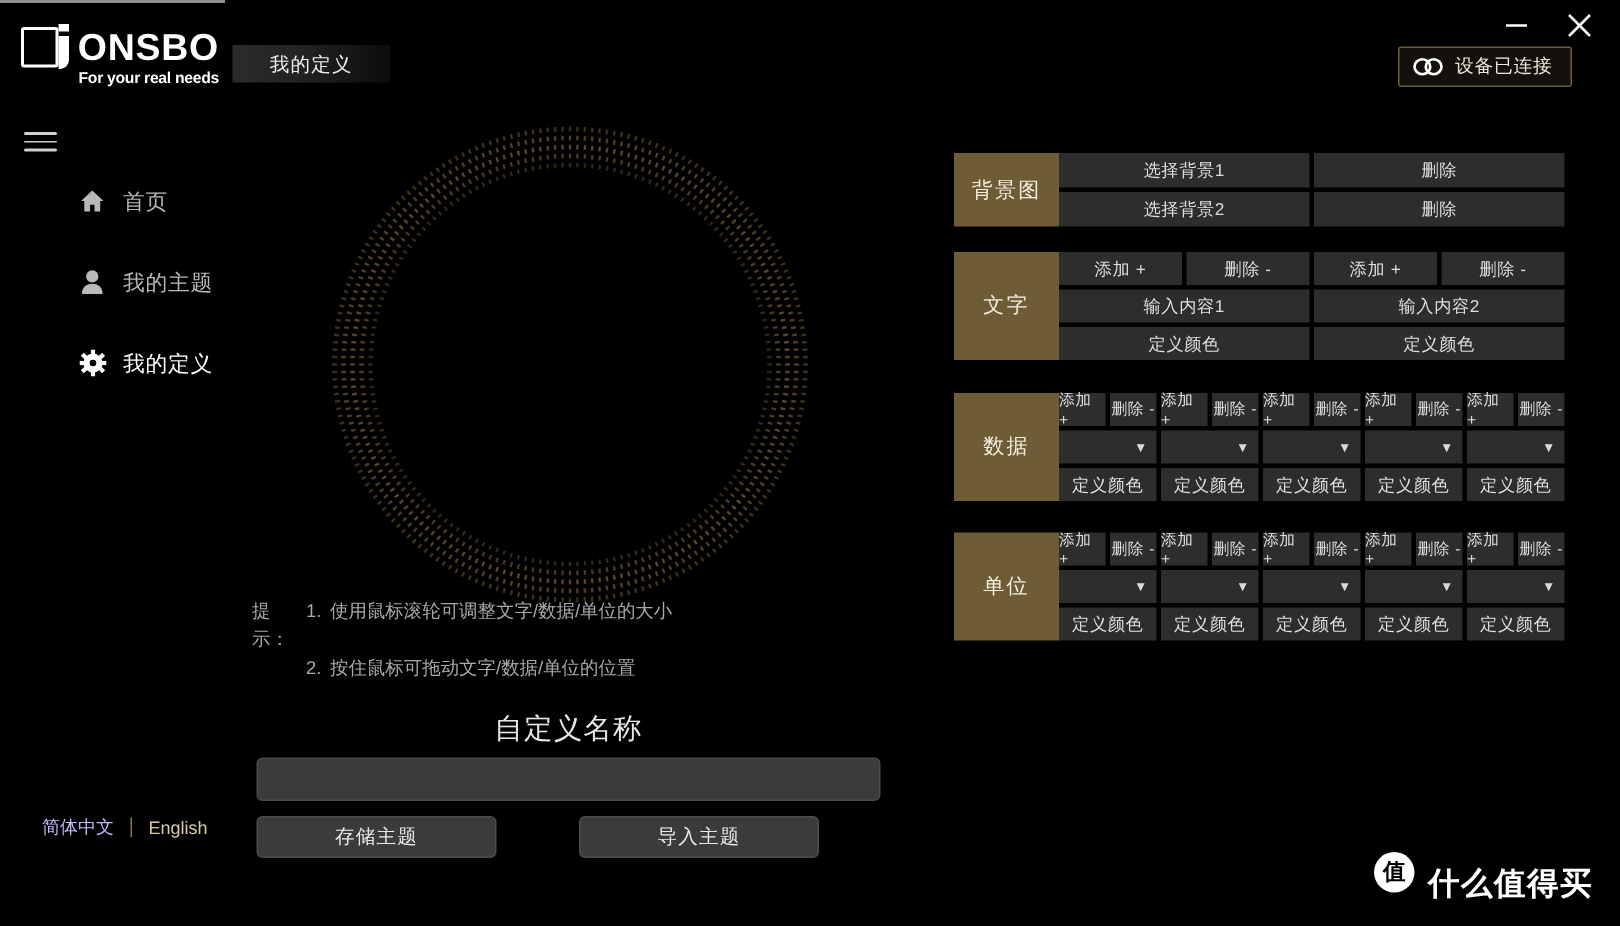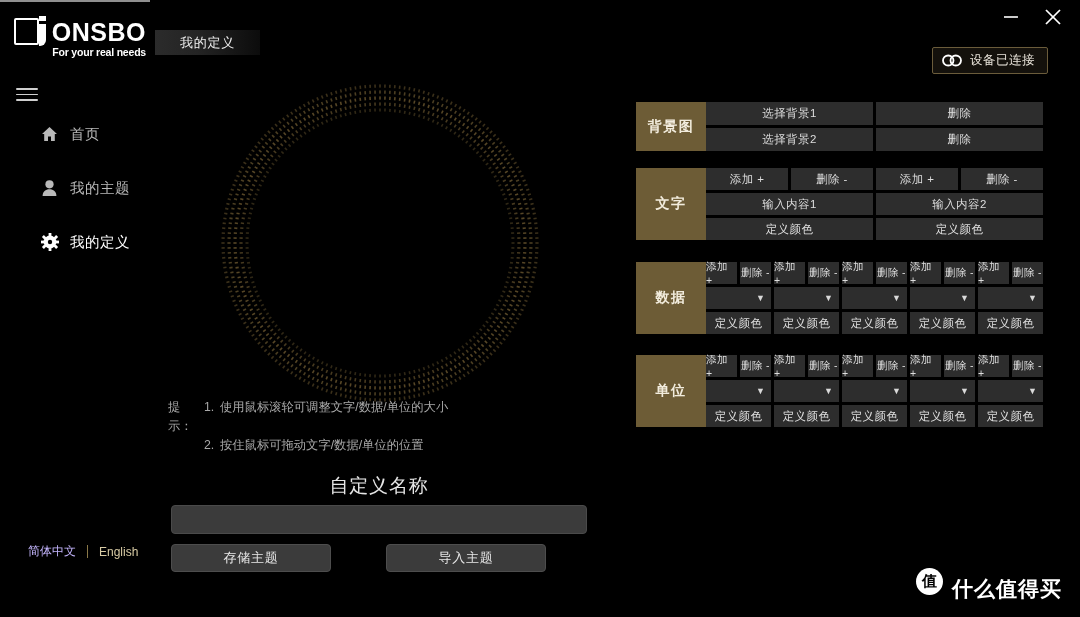--- a/index.html
+++ b/index.html
@@ -23,21 +23,20 @@
   .win-btn svg { display: block; }
 
   
   .conn-badge {
     position: absolute; top: 31px; right: 32px;
     display: flex; align-items: center; gap: 8px;
     padding: 4px 12px 4px 9px;
     border: 1px solid #6b5c3b;
     background: #14110c;
     border-radius: 2px;
-    margin-top: 16px;
   }
   .conn-badge .lbl { color: #e9e4da; font-size: 12.5px; letter-spacing: .5px; }
   .conn-icon { display: block; }
 
   
   .logo-wrap { position: absolute; top: 18px; left: 14px; width: 132px; }
   .logo-row { display: flex; align-items: flex-end; justify-content: space-between; }
   .logo-mark {
     width: 25px; height: 27px; border: 2.5px solid #fff; border-radius: 2px;
     position: relative; margin-right: 1px;
@@ -51,21 +50,21 @@
     width: 7px; height: 5px; background: #fff;
   }
   .logo-text { color: #fff; font-size: 25px; font-weight: 700; letter-spacing: 0.5px; line-height: 1; margin-left: 11px; }
   .logo-sub { color: #fff; font-size: 10.5px; font-weight: 700; letter-spacing: -0.2px; text-align: right; margin-top: 1px; }
 
   
   .hamburger { position: absolute; top: 84px; left: 16px; width: 22px; cursor: pointer; }
   .hamburger span { display: block; height: 1.6px; background: #cfcfcf; margin: 4px 0; border-radius: 1px; }
 
   
-  .nav { position: absolute; top: 120px; left: 4px; width: 150px; padding-left: 20px; }
+  .nav { position: absolute; top: 120px; left: 16px; width: 150px; padding-left: 20px; }
   .nav-item {
     display: flex; align-items: center; gap: 11px;
     height: 28px; padding-left: 16px; margin-bottom: 26px; cursor: pointer;
   }
   .nav-item .ico { width: 19px; height: 19px; display: flex; align-items: center; justify-content: center; }
   .nav-item .txt { font-size: 14.5px; color: #b9b9b9; letter-spacing: .5px; }
   .nav-item.active .txt { color: #ffffff; }
 
   
   .tab {
@@ -109,21 +108,21 @@
   .lang .opt.en { color: #d8cba4; }
   .lang .sep { width: 1px; height: 13px; background: #8a7848; }
 
   
   .panel { position: absolute; right: 37px; }
   .panel-row { display: flex; align-items: stretch; margin-bottom: 4px; }
   .panel-label {
     width: 70px; flex: none;
     background: #6d5c36; color: #f2ecdd;
     display: flex; align-items: center; justify-content: center;
-    font-size: 14px; letter-spacing: 1.5px; font-weight: bold;
+    font-size: 14px; letter-spacing: 1.5px;
   }
   .panel-body { flex: 1; display: flex; flex-direction: column; gap: 3px; justify-content: space-between; }
   .btn-line { display: flex; gap: 3px; }
   .pbtn {
     background: #2d2d2d; color: #dedede;
     font-size: 11.5px; height: 22px;
     display: flex; align-items: center; justify-content: center;
     cursor: pointer; letter-spacing: .4px; flex: 1;
     border: none; font-family: "Liberation Sans", sans-serif;
   }

